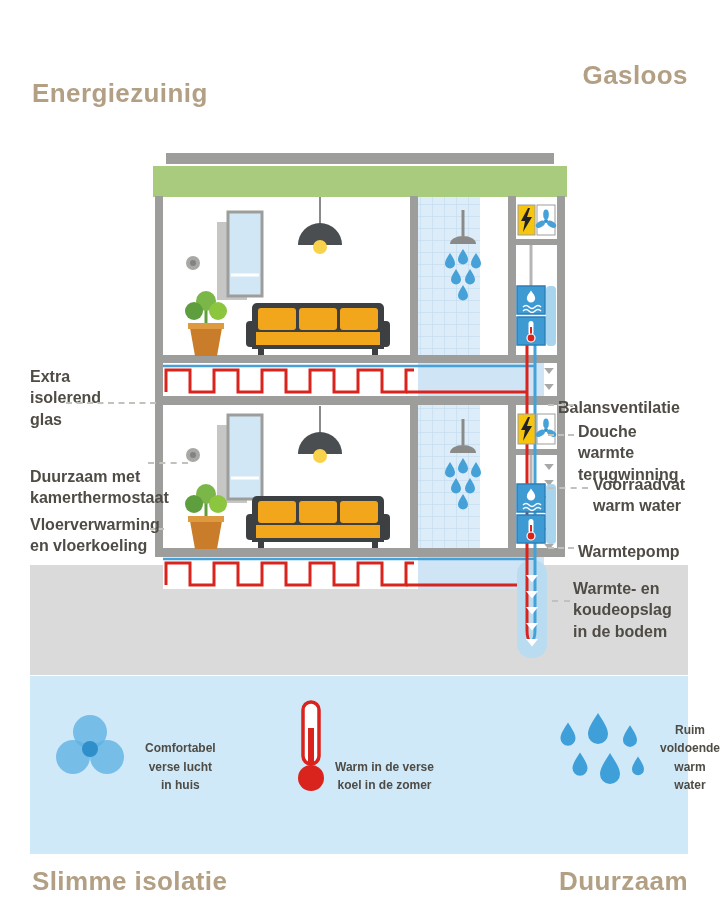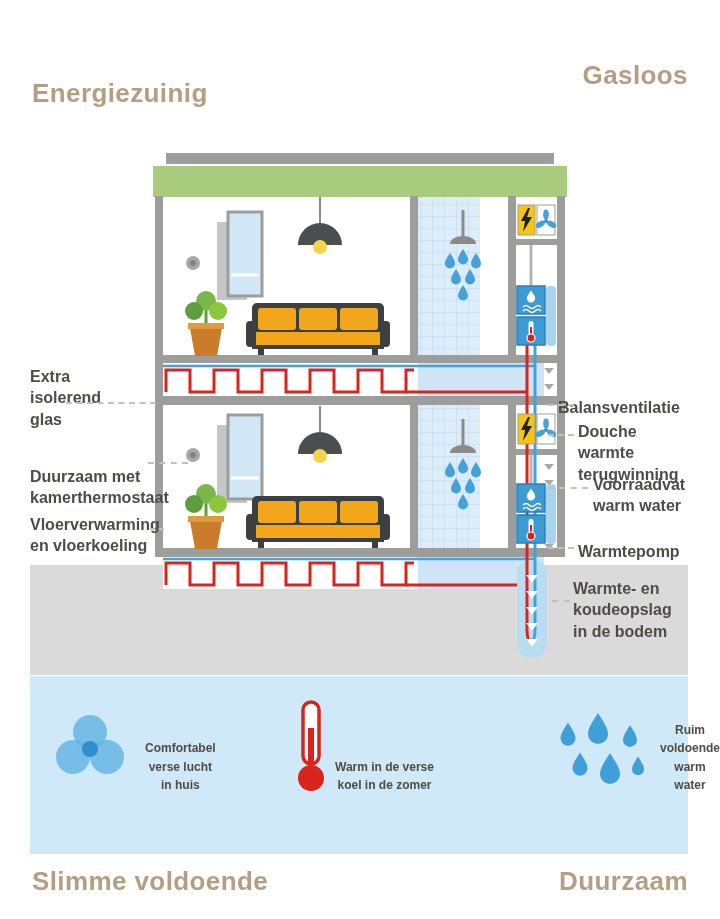--- a/index.html
+++ b/index.html
@@ -206,21 +206,21 @@
     <use href="#sofa-g" x="246" y="355"></use>
     <use href="#sofa-g" x="246" y="548"></use>
     <use href="#showerhead" x="418" y="196"></use>
     <use href="#showerhead" x="418" y="405"></use>
   </svg>
 
   <div class="band"></div>
 
   <div class="hd hd-tl">Energiezuinig</div>
   <div class="hd hd-tr">Gasloos</div>
-  <div class="hd hd-bl">Slimme voldoende</div>
+  <div class="hd hd-bl">Slimme isolatie</div>
   <div class="hd hd-br">Duurzaam</div>
 
   <div class="lbl lbl-l1">Extra isolerend glas</div>
   <div class="lbl lbl-l2">Duurzaam met kamerthermostaat</div>
   <div class="lbl lbl-l3">Vloerverwarming en vloerkoeling</div>
 
   <div class="lbl lbl-r lbl-r1">Balansventilatie</div>
   <div class="lbl lbl-r lbl-r2">Douche warmte terugwinning</div>
   <div class="lbl lbl-r lbl-r3">Voorraadvat warm water</div>
   <div class="lbl lbl-r lbl-r4">Warmtepomp</div>

